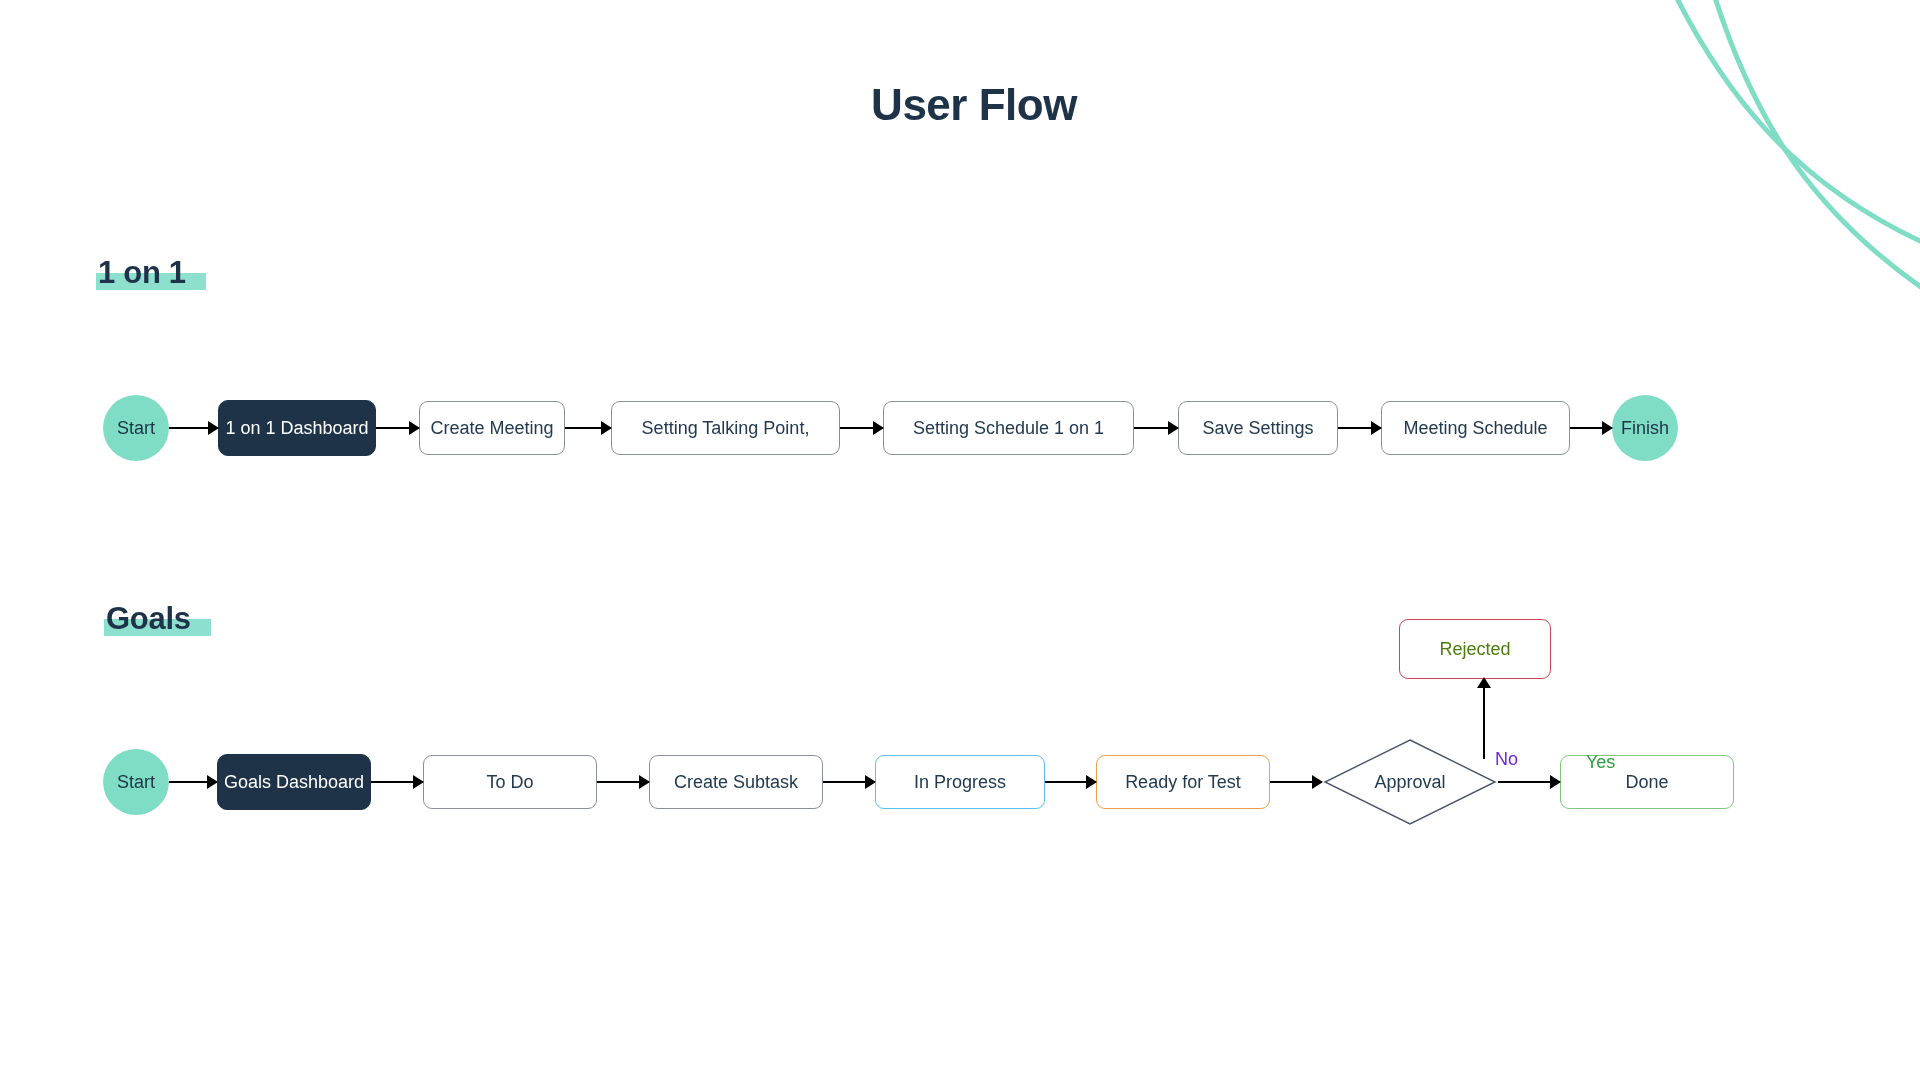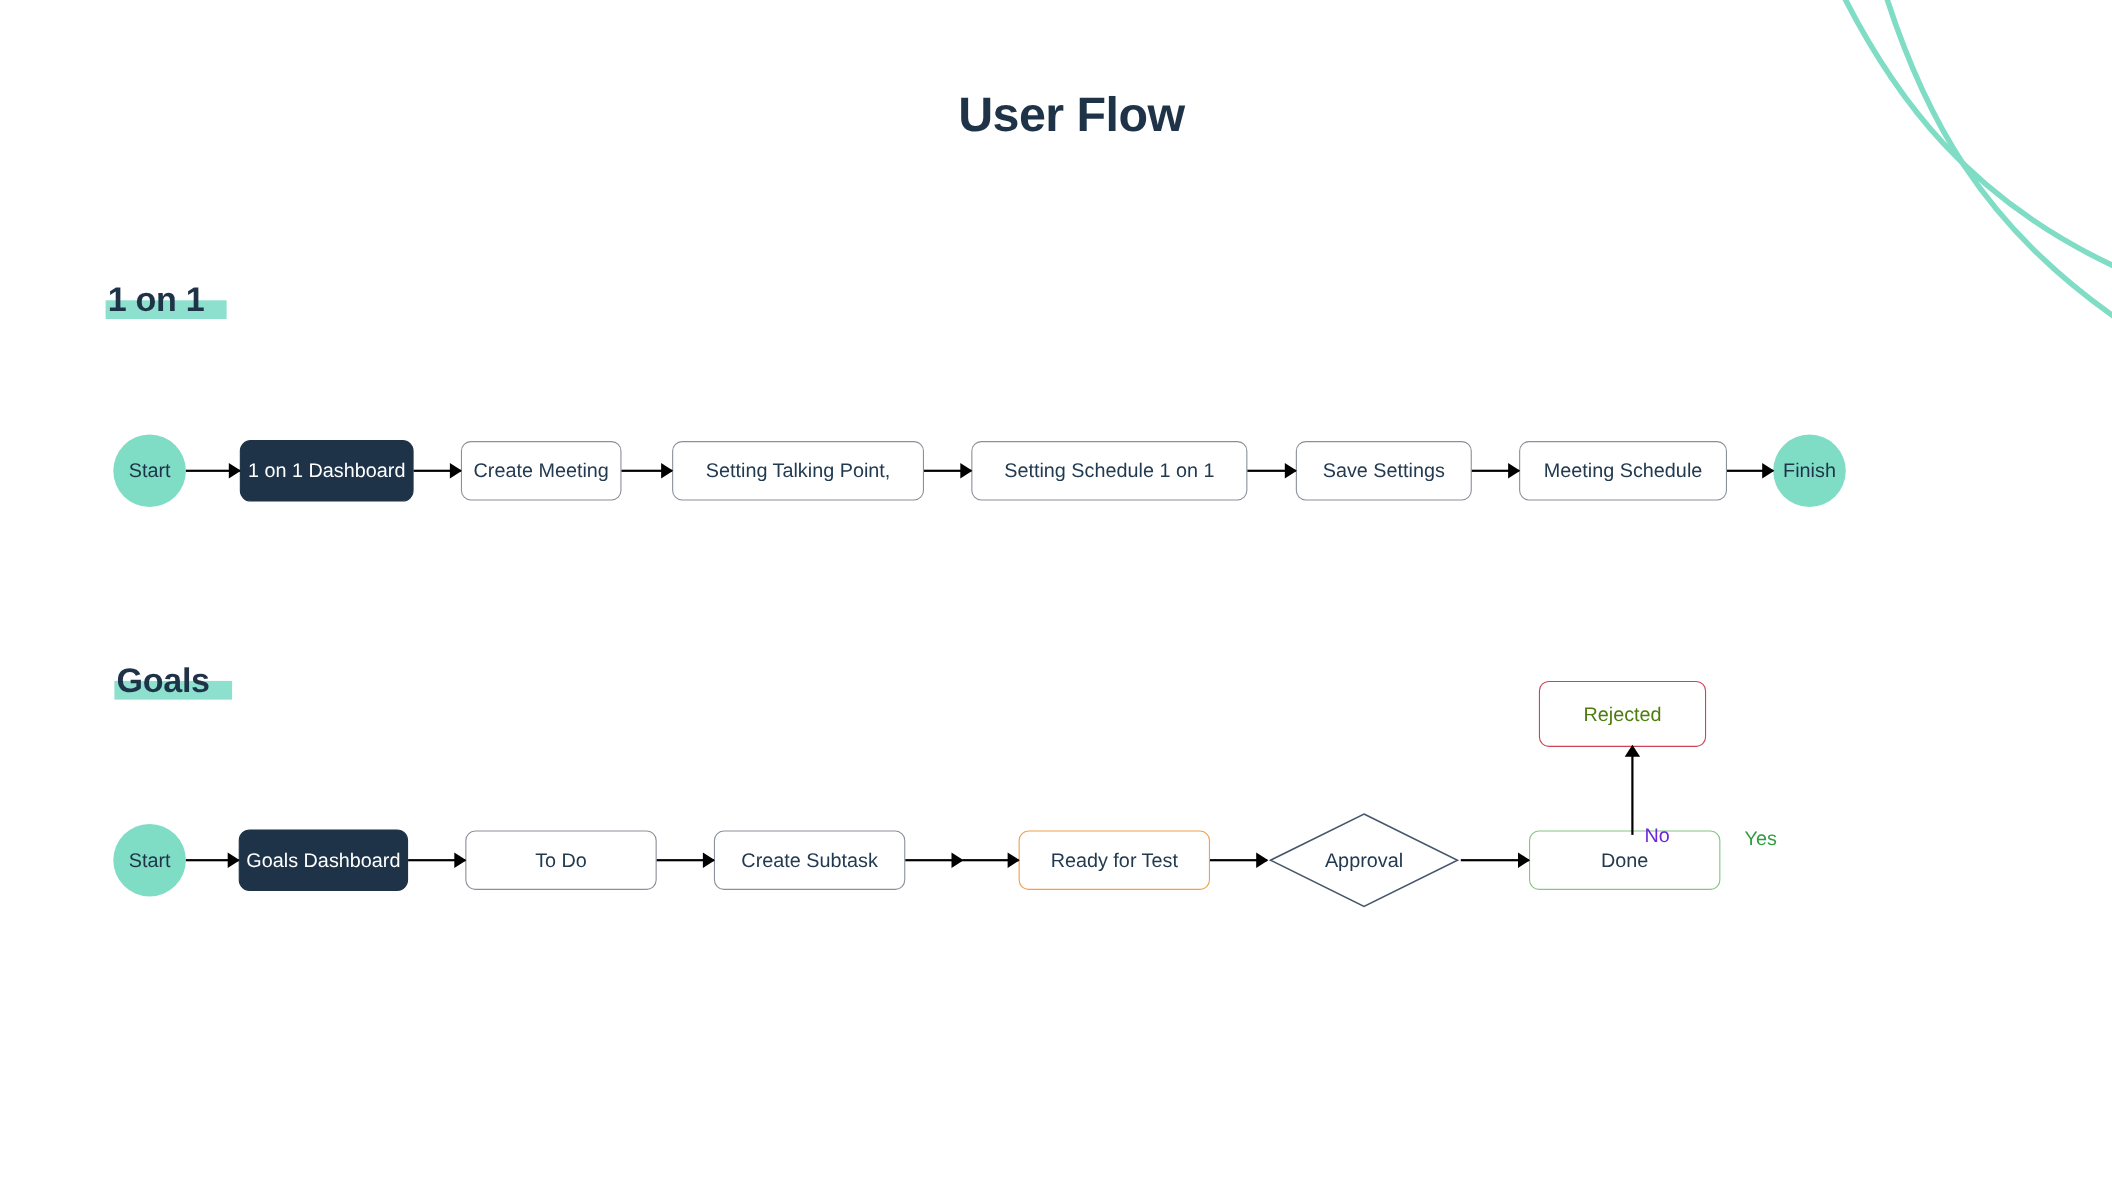--- a/index.html
+++ b/index.html
@@ -255,20 +255,21 @@
 
   <div id="flow-row-goals" class="flow-row">
     <div class="terminal">Start</div>
     <div class="connector" style="width:48px"></div>
     <div class="node dashboard" style="width:154px">Goals Dashboard</div>
     <div class="connector" style="width:52px"></div>
     <div class="node" style="width:174px">To Do</div>
     <div class="connector" style="width:52px"></div>
     <div class="node" style="width:174px">Create Subtask</div>
     <div class="connector" style="width:52px"></div>
+    <div class="node accent-blue" style="width:170px">In Progress</div>
     <div class="connector" style="width:51px"></div>
     <div class="node accent-orange" style="width:174px">Ready for Test</div>
     <div class="connector" style="width:52px"></div>
     <div class="decision-wrap">
       <svg viewBox="0 0 176 90" fill="none">
         <path d="M 88 3 L 173 45 L 88 87 L 3 45 Z" stroke="#46566b" stroke-width="1.4" fill="#ffffff"></path>
       </svg>
       <span class="decision-label">Approval</span>
     </div>
     <div class="connector" style="width:62px"></div>

